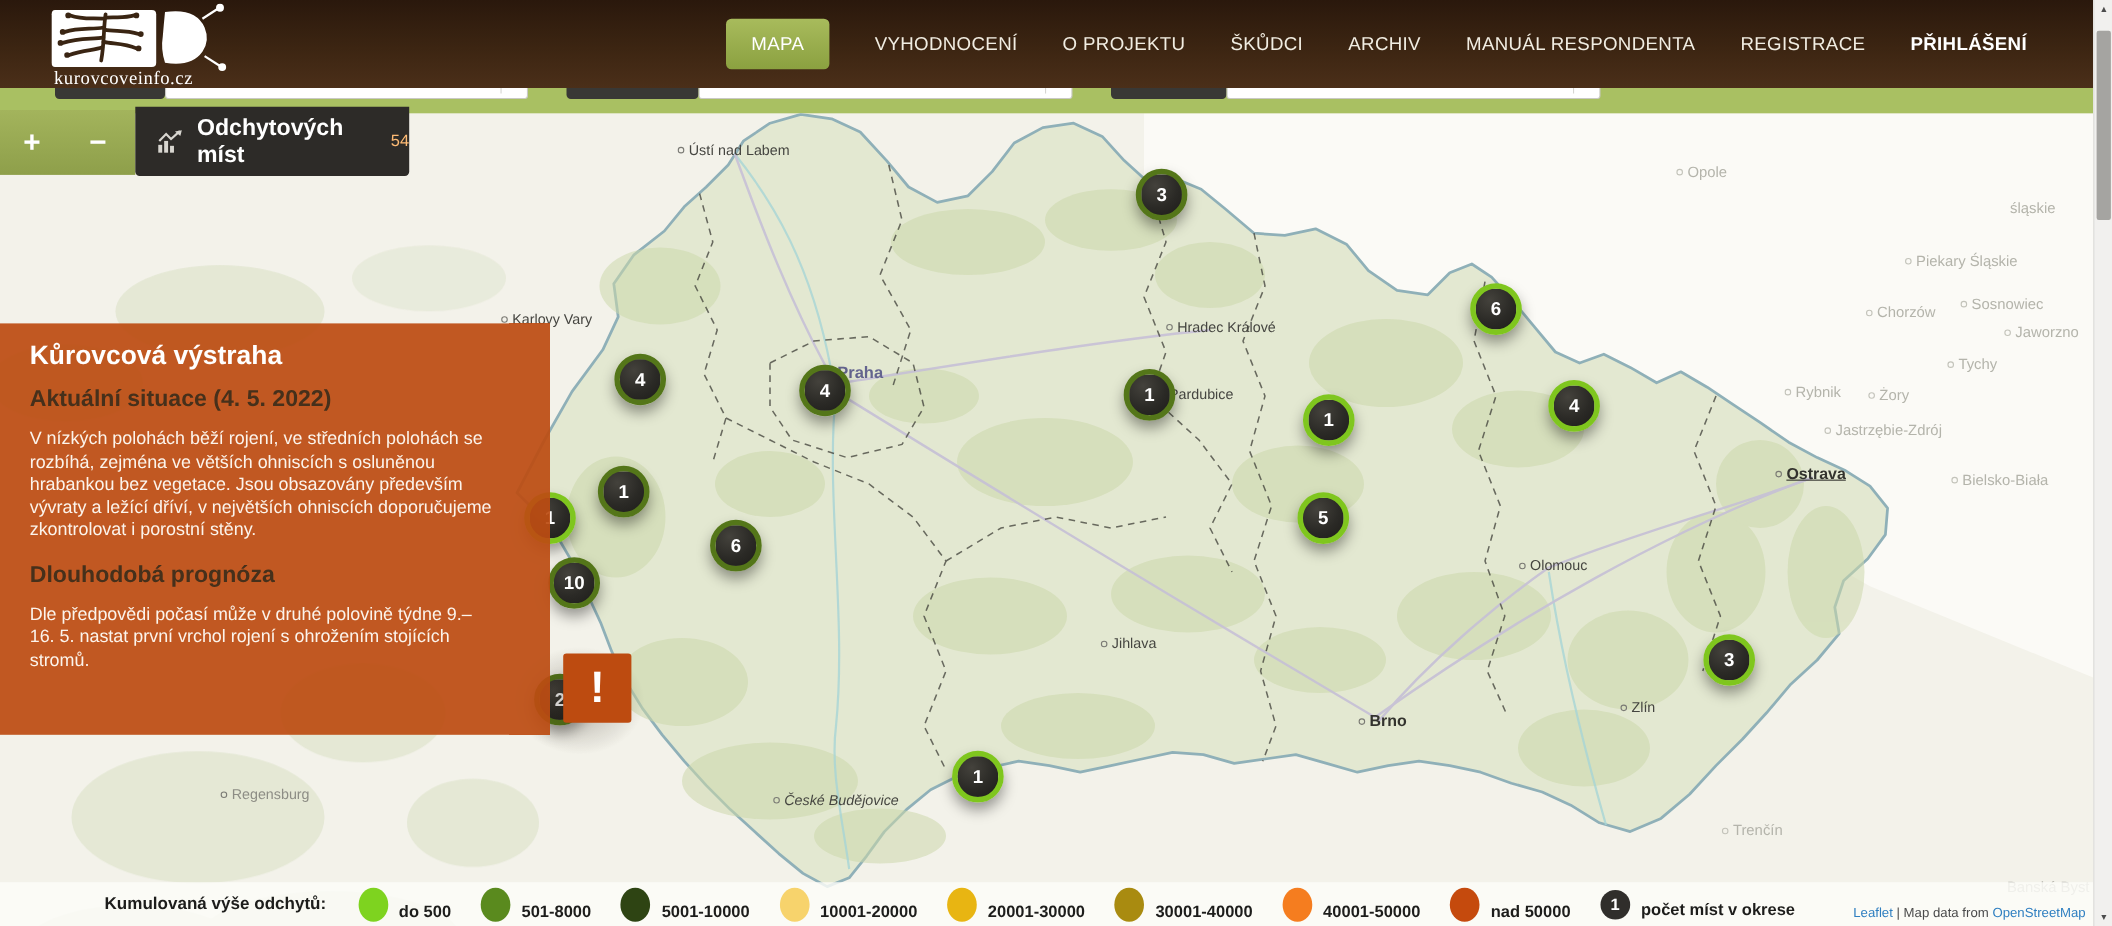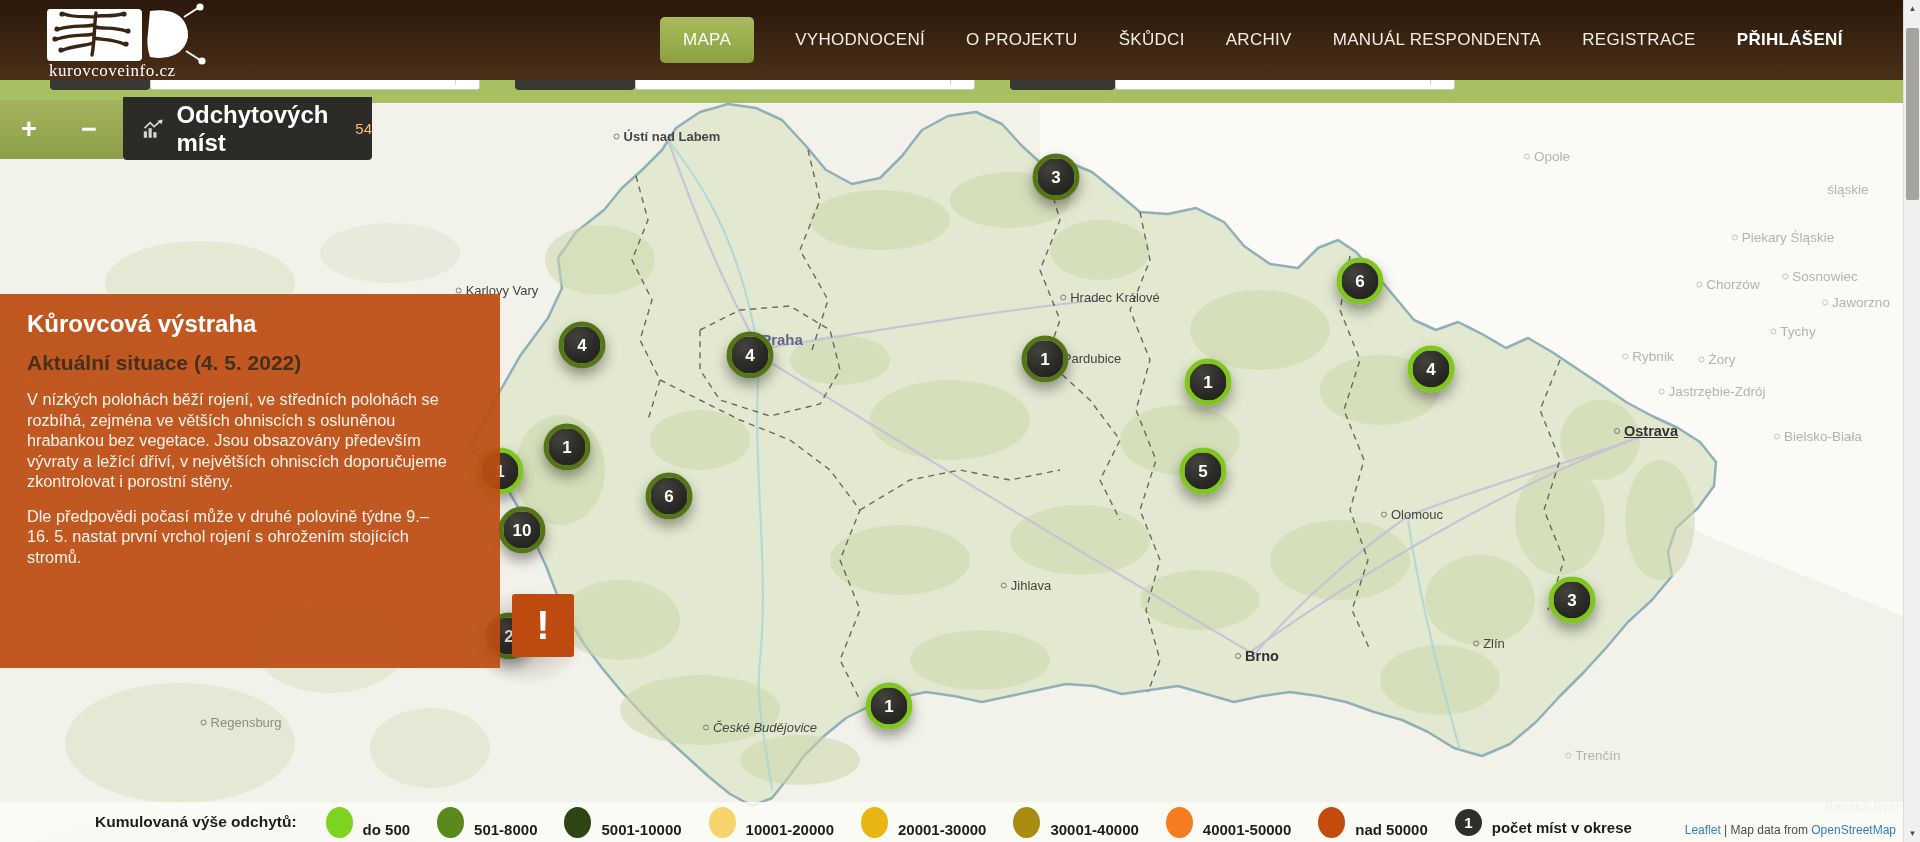--- a/index.html
+++ b/index.html
@@ -43,21 +43,21 @@
 
   
   #zoom-box { position:absolute; left:0; top:100px; width:123px; height:59px;
     background:linear-gradient(180deg,#a3b45c,#8e9f4a); z-index:25; }
   .zoom-btn { position:absolute; top:0; height:59px; width:58px; color:#fff; font-size:27px; font-weight:bold;
     display:flex; align-items:center; justify-content:center; cursor:pointer; }
   #zoom-in { left:0; } #zoom-out { left:60px; }
 
   #stats-badge { position:absolute; left:123px; top:97px; width:249px; height:63px; background:#2d2b28;
     border-radius:0 0 4px 4px; display:flex; align-items:center; padding-left:20px; gap:12px; z-index:25; }
-  #stats-badge .txt { color:#ffffff; font-weight:bold; font-size:24px; }
+  #stats-badge .txt { color:#ffffff; font-weight:bold; font-size:21px; }
   #stats-badge .val { color:#fdba74; font-weight:normal; font-size:15px; margin-left:2px;text-align:center; }
 
   
   #alert-box { position:absolute; left:0; top:294px; width:500px; height:374px; z-index:24;
     background:rgba(188,76,18,0.93); padding:16px 50px 0 27px; overflow:hidden; }
   #alert-title { color:#ffffff; font-size:24px; font-weight:bold; }
   .alert-sub { color:#46301b; font-size:21px; font-weight:bold; margin-top:13px; }
   .alert-p { color:#fcf4ec; font-size:16.3px; line-height:1.26; margin-top:14px; max-width:425px; }
   #alert-heading2 { margin-top:19px; }
 
@@ -173,21 +173,21 @@
         <path d="M860,407 L910,377 L960,367 L1010,377 L1060,367"></path>
         <path d="M1044,63 L1060,117 L1040,167 L1060,217 L1046,257"></path>
         <path d="M1140,109 L1150,157 L1130,207 L1150,257 L1136,307 L1156,357 L1140,407 L1160,457 L1146,507 L1160,557 L1148,589"></path>
         <path d="M1350,153 L1340,207 L1360,257 L1344,307 L1364,357 L1350,407 L1368,457 L1352,507 L1370,547"></path>
         <path d="M1560,257 L1540,307 L1560,357 L1544,407 L1564,457 L1548,507"></path>
         <path d="M700,227 L740,207 L790,203 L830,227 L840,267 L820,301 L770,313 L720,297 L700,267 Z"></path>
         <path d="M1046,257 L1090,297 L1120,337 L1100,377 L1120,417"></path>
       </g>
     </svg>
     <div id="city-layer">
-        <span class="city " style="left: 667px; top: 33px; font-weight: bold;"><span class="dot"></span>Ústí nad Labem</span>
+        <span class="city " style="left: 667px; top: 33px;"><span class="dot"></span>Ústí nad Labem</span>
         <span class="city " style="left: 497px; top: 187px;"><span class="dot"></span>Karlovy Vary</span>
         <span class="city capital" style="left: 782px; top: 236px;">Praha</span>
         <span class="city " style="left: 1110px; top: 194px;"><span class="dot"></span>Hradec Králové</span>
         <span class="city " style="left: 1092px; top: 255px;">Pardubice</span>
         <span class="city " style="left: 1026px; top: 482px;"><span class="dot"></span>Jihlava</span>
         <span class="city major" style="left: 1257px; top: 553px;"><span class="dot"></span>Brno</span>
         <span class="city " style="left: 1412px; top: 411px;"><span class="dot"></span>Olomouc</span>
         <span class="city major" style="left: 1646px; top: 328px; text-decoration: underline;"><span class="dot"></span>Ostrava</span>
         <span class="city " style="left: 1489px; top: 540px;"><span class="dot"></span>Zlín</span>
         <span class="city " style="left: 760px; top: 624px; font-style: italic;"><span class="dot"></span>České Budějovice</span>
@@ -298,20 +298,21 @@
       <polygon points="25,0 18,1.5 23.5,6" fill="#d8d6d0"></polygon>
     </svg>
     <span class="txt">Odchytových míst</span>
     <span class="val">54</span>
   </div>
 
   <div id="alert-box">
     <div id="alert-title">Kůrovcová výstraha</div>
     <div class="alert-sub">Aktuální situace (4. 5. 2022)</div>
     <div class="alert-p">V nízkých polohách běží rojení, ve středních polohách se rozbíhá, zejména ve větších ohniscích s osluněnou hrabankou bez vegetace. Jsou obsazovány především vývraty a ležící dříví, v největších ohniscích doporučujeme zkontrolovat i porostní stěny.</div>
+    <div class="alert-sub" id="alert-heading2">Dlouhodobá prognóza</div>
     <div class="alert-p">Dle předpovědi počasí může v druhé polovině týdne 9.–16. 5. nastat první vrchol rojení s ohrožením stojících stromů.</div>
   </div>
   <div id="warn-shadow"></div>
   <div id="warn-btn">!</div>
 
   <div id="legend-bar">
     <span id="legend-title">Kumulovaná výše odchytů:</span>
     <span id="legend-items" style="display:flex; align-items:center; gap:27px;">
         <span class="legend-item">
           <span class="swatch" style="background: rgb(126, 211, 31);"></span>

